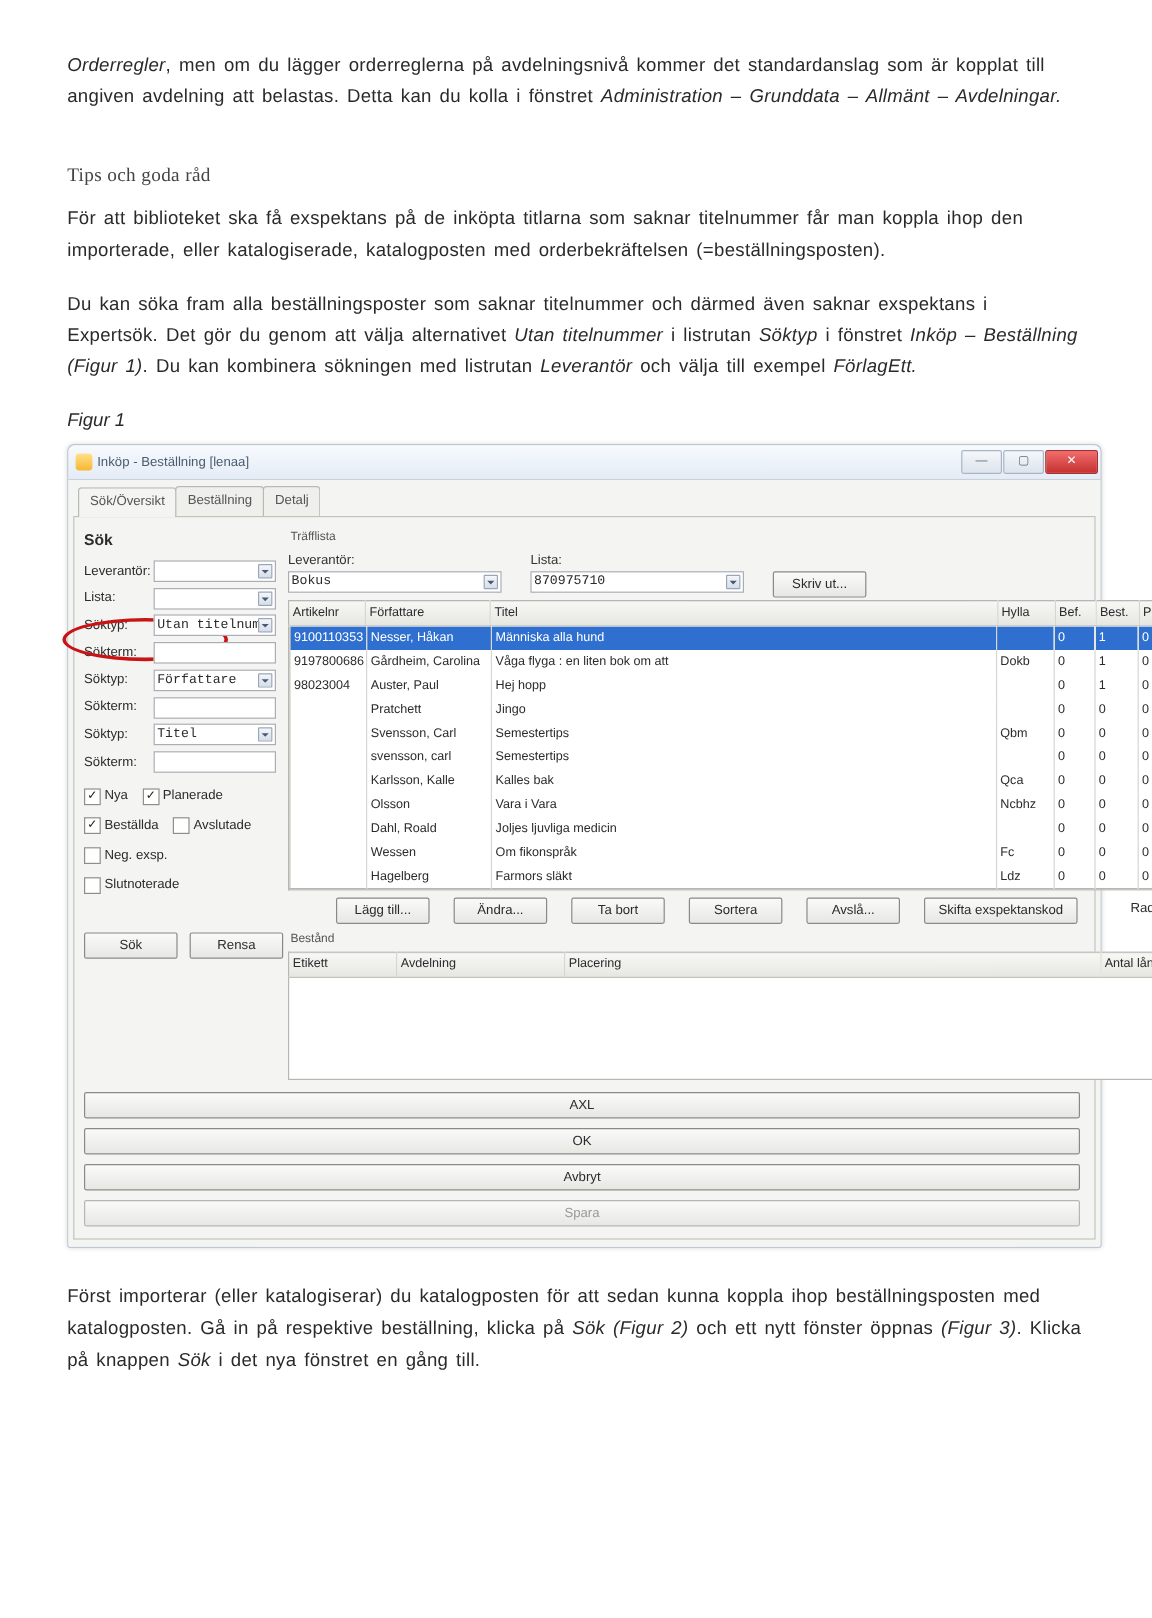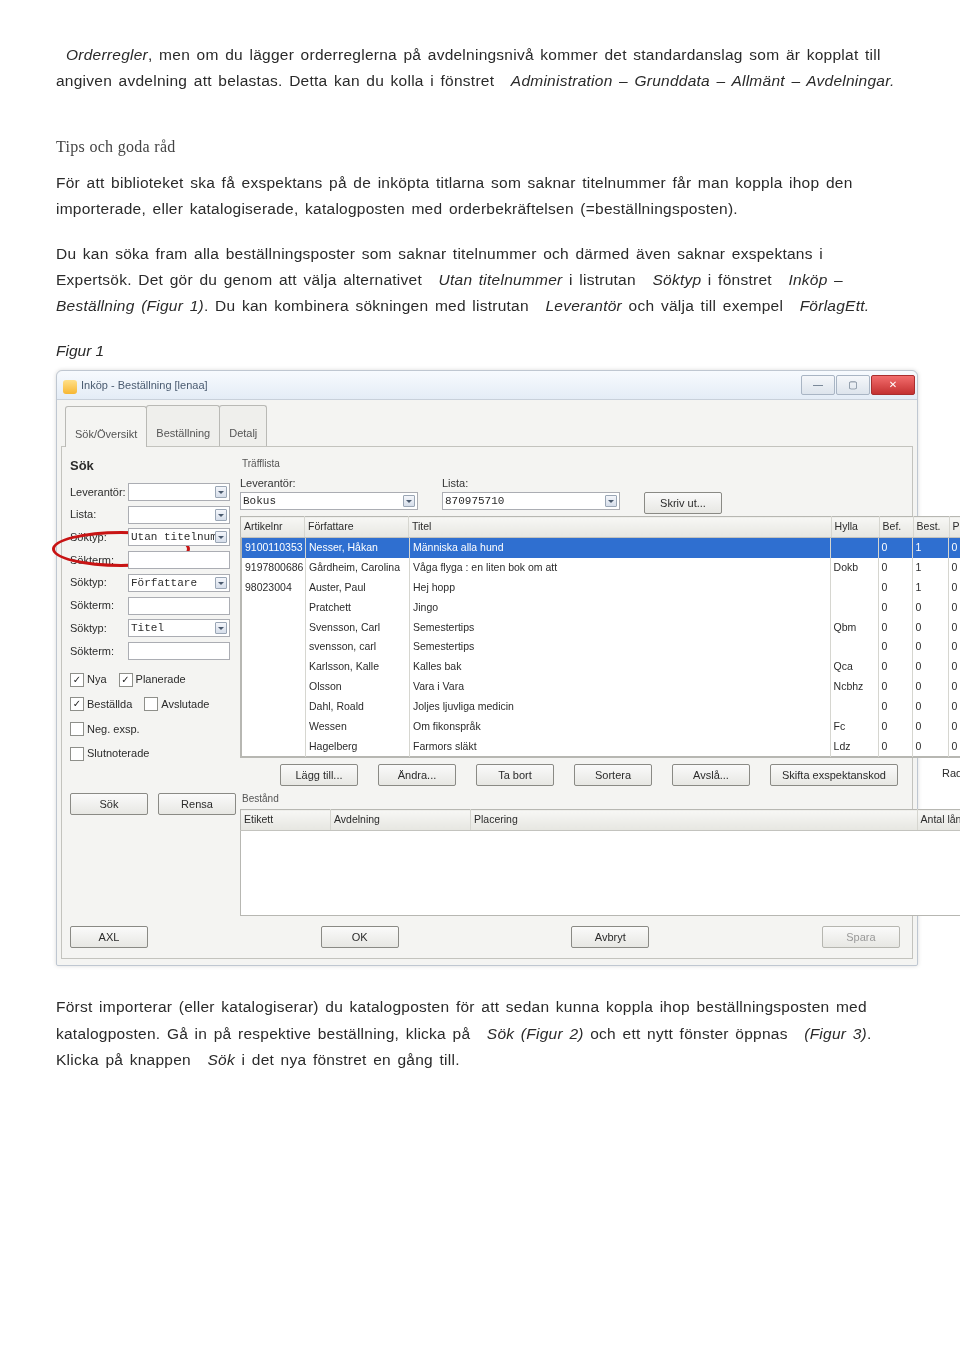--- a/index.html
+++ b/index.html
@@ -7,21 +7,21 @@
     padding: 42px 56px;
     font-family: "Segoe UI", Verdana, Tahoma, sans-serif;
     font-size: 15.5px;
     color: #2a2a2a;
     background: #fff;
     width: 960px;
     box-sizing: border-box;
     line-height: 1.7;
   }
   .para { margin: 0 0 18px 0; letter-spacing: .25px; word-spacing: 2px; }
-  .italic { font-style: italic; margin-left: 10px; }
+  .italic { font-style: italic; }
   h2.section-title {
     font-family: Georgia, "Times New Roman", serif;
     font-weight: normal;
     font-size: 16px;
     color: #444;
     margin: 38px 0 10px 0;
     letter-spacing: .3px;
   }
   .fig-caption { font-style: italic; margin: 18px 0 6px 0; }
   
@@ -36,37 +36,37 @@
     color: #2b2b2b;
     margin-bottom: 28px;
   }
   .titlebar {
     display: flex; align-items: center; justify-content: space-between;
     background: linear-gradient(#f7fafe,#e4ecf6);
     border-bottom: 1px solid #c8d0da;
     height: 28px; border-radius: 6px 6px 0 0;
     padding: 0 2px 0 6px;
   }
-  .titlebar .ttl { display:flex; align-items:flex-end; gap:4px; color:#4a5b70;}
+  .titlebar .ttl { display:flex; align-items:center; gap:4px; color:#4a5b70;}
   .titlebar .ico {
     width:14px;height:14px;border-radius:3px;
     background: linear-gradient(#ffe08a,#f7b733);
     display:inline-block;
   }
   .winbtns { display:flex; gap:1px;}
   .winbtn {
     width:32px;height:18px;border:1px solid #a9b5c4;
     background:linear-gradient(#f5f7fa,#dde4ec);
     border-radius:2px; display:flex;align-items:center;justify-content:center;
     color:#5a6b7e; font-size:10px; line-height:1;
   }
   .winbtn.close { background:linear-gradient(#f26d6d,#c43131); border-color:#a82e2e; color:#fff; width:42px;}
   .win-body { background:#f4f4f2; padding:2px 2px 6px 2px; border-radius:0 0 2px 2px;}
   .tabs { display:flex; gap:0; padding-left:6px; margin-top:3px; font-size:11px;}
-  .tab { padding:18px 9px 3px 9px; border:1px solid #b9b9b5; border-bottom:none; background:#efefec; color:#555; border-radius:3px 3px 0 0; margin-right:-1px;}
+  .tab { padding:2px 9px 3px 9px; border:1px solid #b9b9b5; border-bottom:none; background:#efefec; color:#555; border-radius:3px 3px 0 0; margin-right:-1px;}
   .tab.active { background:#f4f4f2; position:relative; top:1px;}
   .panel { border:1px solid #c3c3be; background:#f4f4f2; padding:8px; margin:0 2px;}
   .columns { display:flex; gap:10px;}
   .side { width:160px;}
   .main { flex:1;}
   .sok-head { font-family:"Segoe UI",Tahoma,sans-serif; font-size:13px; font-weight:bold; margin-bottom:6px;}
   .row { display:flex; align-items:center; margin-bottom:4px; gap:4px;}
   .lbl { width:54px; }
   .combo, .txt {
     flex:1; height:16px; border:1px solid #abadb3;
@@ -118,21 +118,21 @@
   .action-row .spacer{flex:1;}
   .action-row .lblr{margin-left:4px;}
   .action-row .txt-small{width:60px;height:16px;border:1px solid #abadb3;background:#fff;}
   .bestand{margin-top:2px;}
   .bestand .empty{height:84px;background:#fff;border:1px solid #b7b7b2;border-top:none;}
   .bestand .empty-scroll{position:relative;}
   .bestand .empty-scroll::after{
     content:"";position:absolute;right:0;top:0;bottom:0;width:15px;
     background:linear-gradient(#f1f1ee,#e2e2dd);border-left:1px solid #c3c3be;
   }
-  .bottom-btns{display:flex;justify-content:space-between;gap:8px;margin:10px 4px 2px 0;}
+  .bottom-btns{display:flex;justify-content:space-between;gap:8px;margin:10px 4px 2px 0;flex-direction:column;}
   
   .red-oval{
     position:absolute; border:3px solid #c81414; border-radius:50%;
     width:132px; height:30px; pointer-events:none;
   }
   .side{position:relative;}
 </style>
 </head>
 <body>
 

